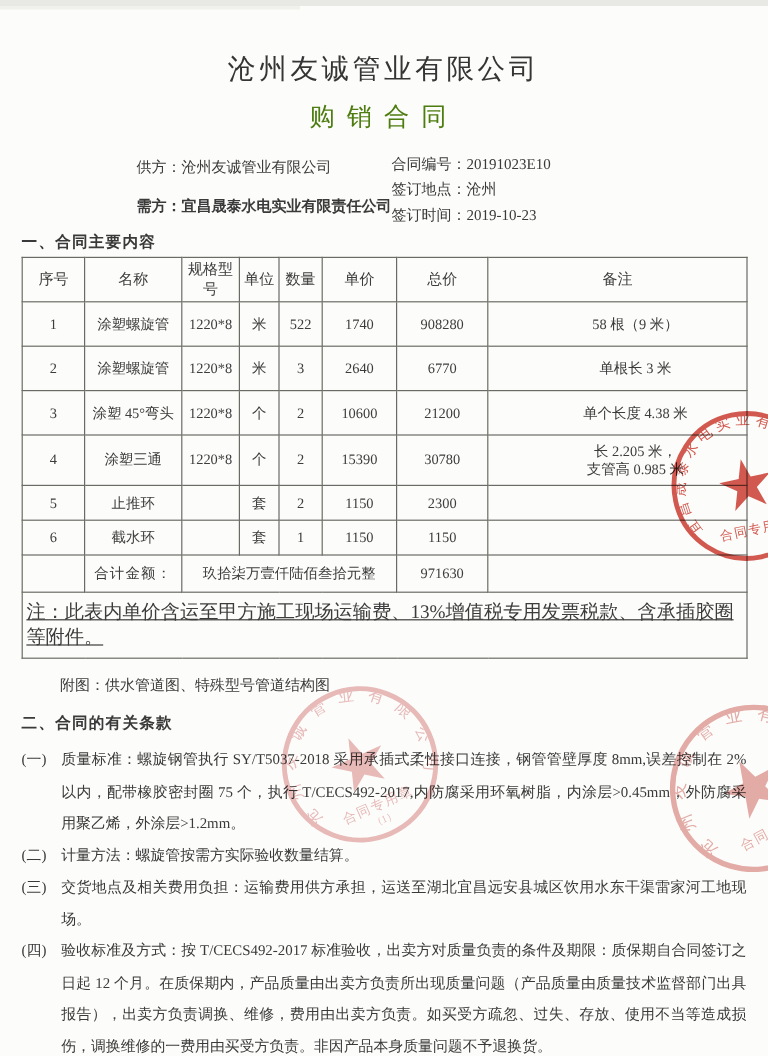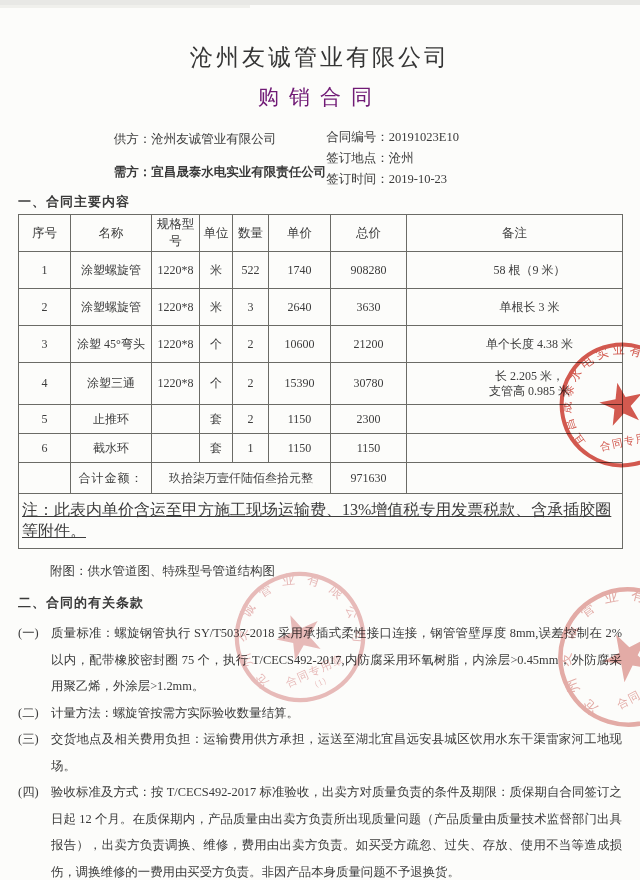--- a/index.html
+++ b/index.html
@@ -5,21 +5,21 @@
   html,body{margin:0;padding:0;}
   body{
     width:640px;height:880px;overflow:hidden;position:relative;
     background:#fcfcfa;color:#3a3a3a;
     font-family:"Liberation Serif","DejaVu Serif",serif;
   }
   .scan-edge-top{position:absolute;top:0;left:0;width:640px;height:5px;background:#e8e8e5;}
   .scan-edge-top2{position:absolute;top:5px;left:0;width:250px;height:3px;background:#f0f0ec;}
   .page{position:relative;width:604px;margin:0 auto;padding-top:42px;}
   .company-title{text-align:center;font-size:23px;letter-spacing:3px;color:#353535;}
-  .doc-title{text-align:center;font-size:21px;letter-spacing:10px;margin-top:10px;color:#701a75;}
+  .doc-title{text-align:center;font-size:21px;letter-spacing:10px;margin-top:10px;color:#4d7c0f;}
   .meta-row{display:flex;justify-content:center;margin-top:16px;}
   .meta-left{font-size:12.5px;line-height:20px;}
   .supplier-line{margin-top:2px;}
   .buyer-line{margin-top:13px;font-weight:bold;}
   .meta-right{font-size:12.5px;line-height:21px;width:200px;}
   .sec1-heading{font-size:13px;font-weight:bold;margin-top:3px;letter-spacing:1px;}
   table{border-collapse:collapse;width:604px;table-layout:fixed;margin-top:3px;border-radius:13px;}
   th,td{border:1px solid #6b6b66;text-align:center;font-weight:normal;
         font-size:12px;padding:1px 3px;color:#3c3c3c;overflow:hidden;}
   th{height:34px;font-size:12.5px;}
@@ -97,21 +97,21 @@
           <td>908280</td>
           <td class="remark">58 根（9 米）</td>
         </tr>
         <tr style="height: 37px;">
           <td>2</td>
           <td>涂塑螺旋管</td>
           <td>1220*8</td>
           <td>米</td>
           <td>3</td>
           <td>2640</td>
-          <td>3630</td>
+          <td>6770</td>
           <td class="remark">单根长 3 米</td>
         </tr>
         <tr style="height: 37px;">
           <td>3</td>
           <td>涂塑 45°弯头</td>
           <td>1220*8</td>
           <td>个</td>
           <td>2</td>
           <td>10600</td>
           <td>21200</td>

